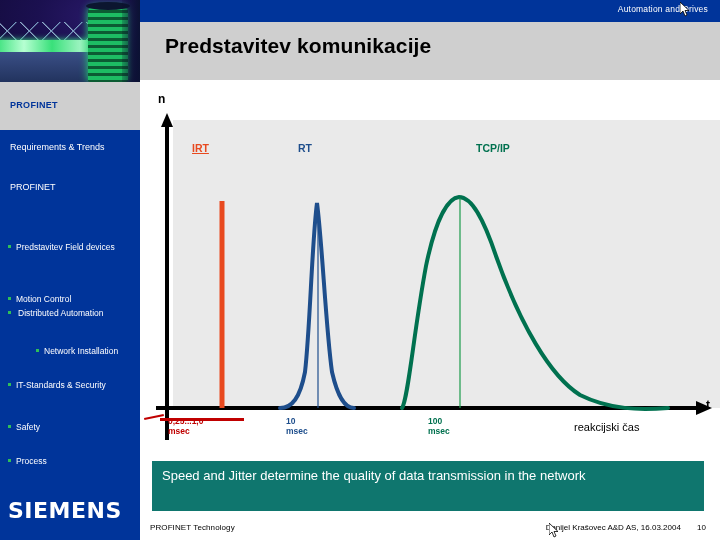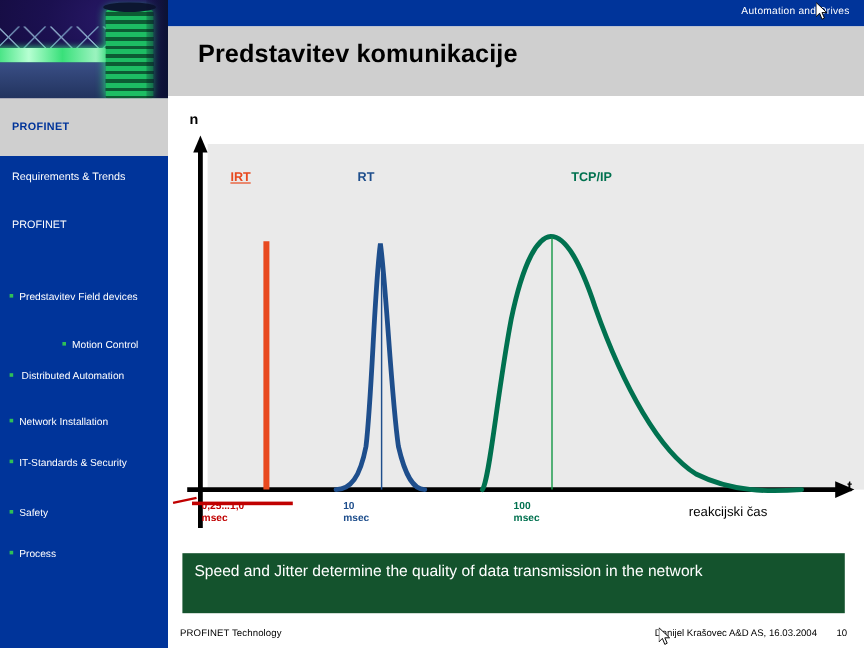--- a/index.html
+++ b/index.html
@@ -201,21 +201,21 @@
     position:absolute; left:-16px; top:-2px;
     width:20px; height:2px; background:#c00000;
     transform: rotate(-12deg);
   }
 
   
   .banner {
     position:absolute;
     left: 152px; top: 461px;
     width: 552px; height: 50px;
-    background: #14532d;
+    background: #0f766e;
   }
   .banner-text {
     position:absolute;
     left: 10px; top: 6px;
     width: 534px;
     color:#ffffff;
     font-size: 13px;
     line-height: 18px;
   }
 
@@ -270,50 +270,51 @@
     <div class="nav-head" style="top:52px;">
       <span class="lbl" style="padding-left:0">PROFINET</span>
     </div>
 
 
     <div class="nav-item" style="top:112px;">
       <span class="bullet"></span>
       <span class="lbl">Predstavitev Field devices</span>
     </div>
 
-    <div class="nav-item" style="top:152px;margin-left:44px;">
+    <div class="nav-item" style="top:164px;">
       <span class="bullet"></span>
       <span class="lbl">Motion Control</span>
     </div>
 
     <div class="nav-item" style="top:178px;">
       <span class="bullet"></span>
       <span class="lbl" style="padding-left:10px">Distributed Automation</span>
     </div>
 
-    <div class="nav-item" style="top:216px;">
+    <div class="nav-item" style="top:216px;margin-left:28px;">
       <span class="bullet"></span>
       <span class="lbl">Network Installation</span>
     </div>
 
     <div class="nav-item" style="top:250px;">
       <span class="bullet"></span>
       <span class="lbl">IT-Standards &amp; Security</span>
     </div>
 
     <div class="nav-item" style="top:292px;">
       <span class="bullet"></span>
       <span class="lbl">Safety</span>
     </div>
 
     <div class="nav-item" style="top:326px;">
       <span class="bullet"></span>
       <span class="lbl">Process</span>
     </div>
   </div>
+  <div class="siemens">SIEMENS</div>
 
   <div class="chart-wrap">
     <div class="plot-bg"></div>
 
     <svg class="chart-svg" viewBox="0 0 580 360">
 
       <line x1="27" y1="360" x2="27" y2="44" stroke="#000" stroke-width="4"></line>
       <polygon points="27,33 21,47 33,47" fill="#000"></polygon>
 
       <line x1="16" y1="328" x2="560" y2="328" stroke="#000" stroke-width="4"></line>

